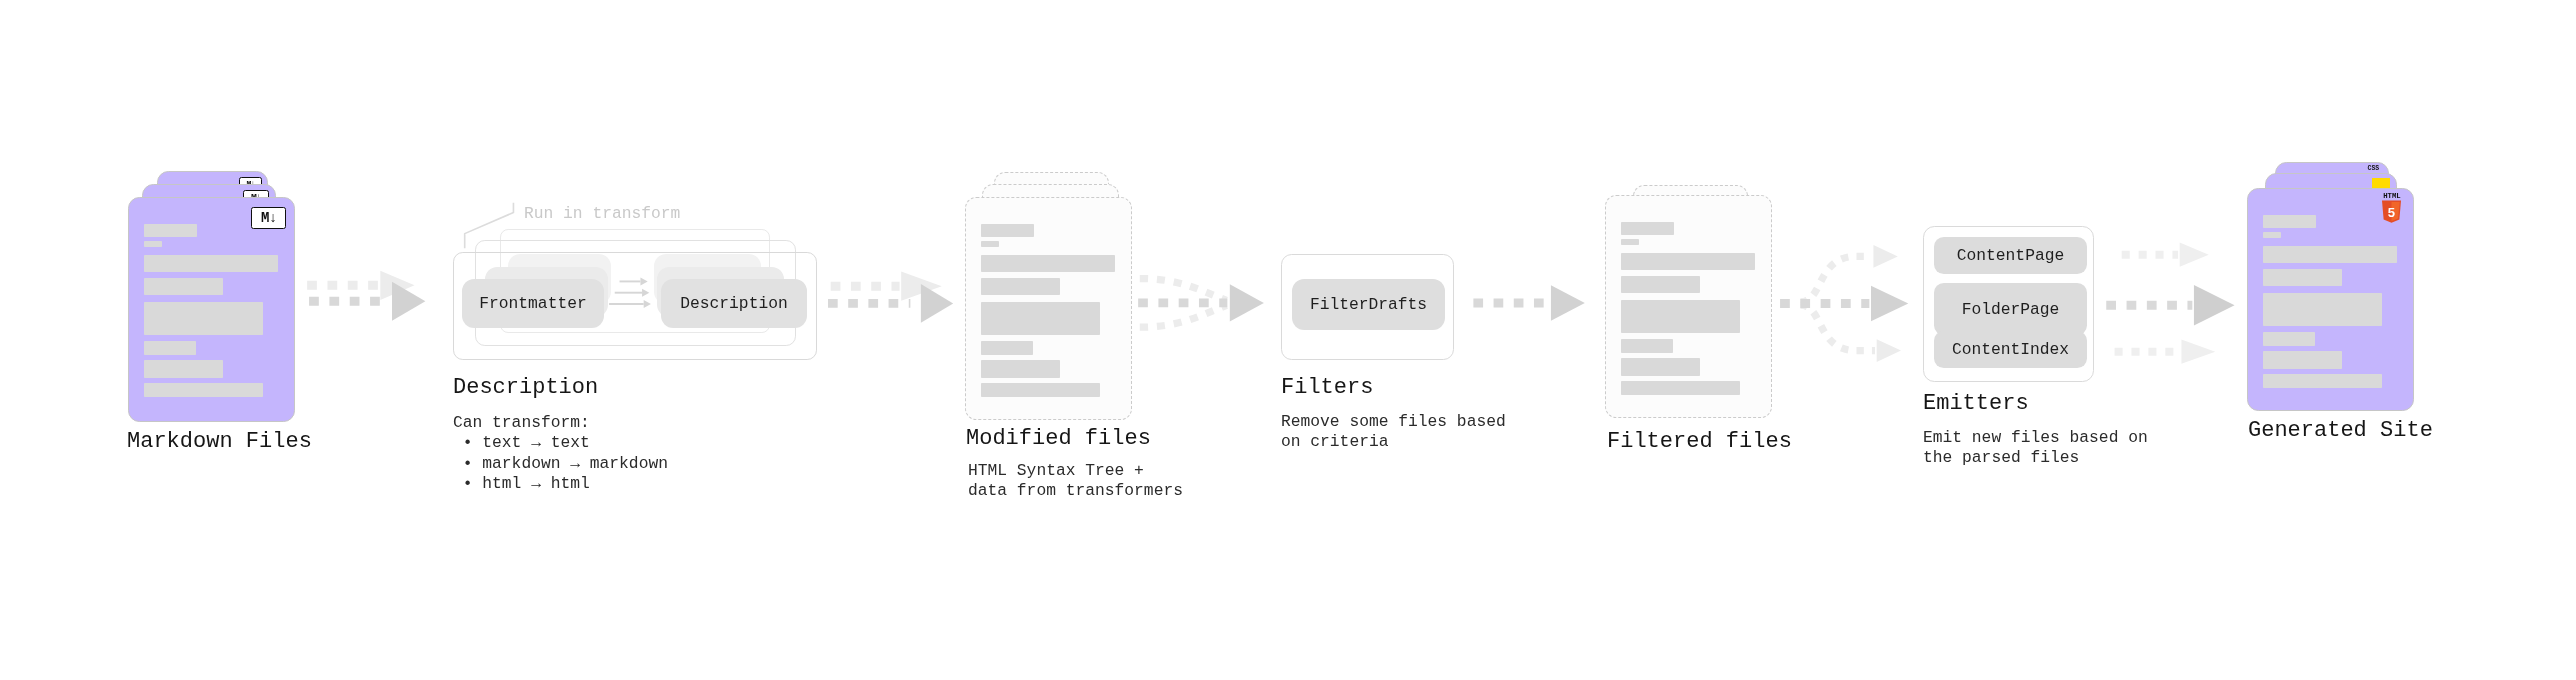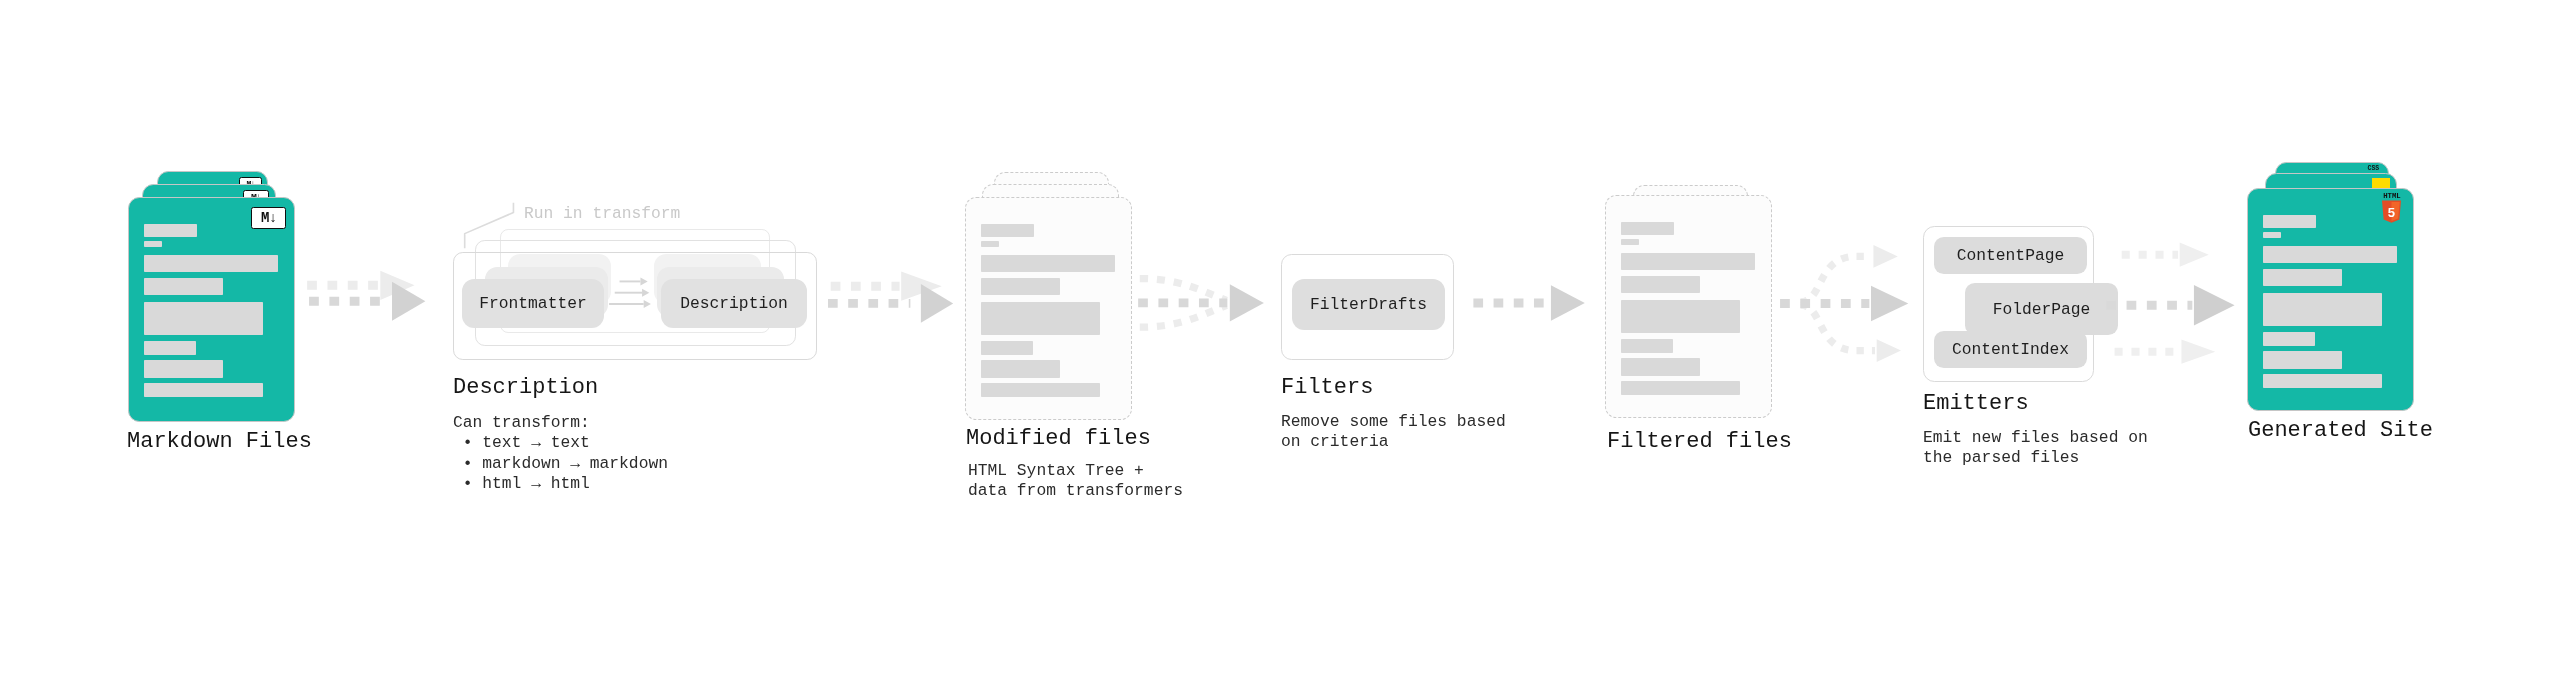--- a/index.html
+++ b/index.html
@@ -1,21 +1,21 @@
 <!DOCTYPE html>
 <html style="font-size:13px"><head>
 <meta charset="utf-8">
 <style>
   html,body{margin:0;padding:0;background:#ffffff;}
   .canvas{
     position:relative;width:2576px;height:681px;background:#ffffff;overflow:hidden;
     font-family:"Liberation Mono","DejaVu Sans Mono",monospace;color:#1c1c1c;
   }
   
-  .doc{position:absolute;background:#14b8a6;border:1.2px solid #c6c6c6;border-radius:11.4px;box-sizing:border-box;}
+  .doc{position:absolute;background:#c4b5fd;border:1.2px solid #c6c6c6;border-radius:11.4px;box-sizing:border-box;}
   .doc.dashed{border:1.6px dashed #cbcbcb;background:#fcfcfc;}
   .bar{position:absolute;left:14.6px;background:#d9d9d9;border-radius:0.8px;display:block;}
   .b1{top:26px;width:53px;height:13px}
   .b2{top:43px;width:18.7px;height:5.7px}
   .b3{top:57px;width:134px;height:17px}
   .b4{top:80px;width:79px;height:17px}
   .b5{top:104px;width:119px;height:32.5px}
   .b6{top:143px;width:52px;height:14px}
   .b7{top:162px;width:79px;height:18px}
   .b8{top:185px;width:119px;height:14px}
@@ -177,21 +177,21 @@
     <path d="M 30,81 C 58,81 50,28 95,25 L 118,25" fill="none" stroke="#ececec" stroke-width="9" stroke-dasharray="9 10"></path>
     <polygon points="120,11 150,25 120,39" fill="#ececec"></polygon>
     <path d="M 30,85 C 58,85 50,138 95,141 L 122,141" fill="none" stroke="#ececec" stroke-width="9" stroke-dasharray="9 10"></path>
     <polygon points="124,127 154,141 124,155" fill="#ececec"></polygon>
     <line x1="5" y1="83" x2="115" y2="83" stroke="#d8d8d8" stroke-width="11" stroke-dasharray="12 13"></line>
     <polygon points="117,61 163,83 117,105" fill="#d2d2d2"></polygon>
   </svg>
 
   <div class="panel" style="left:1923px;top:226px;width:171px;height:156px;border-radius:11.4px;"></div>
   <div class="ebox" style="top:237px;height:37px;">ContentPage</div>
-  <div class="ebox" style="top:283px;height:52px;margin-left:31px;">FolderPage</div>
+  <div class="ebox" style="top:283px;height:52px;">FolderPage</div>
   <div class="ebox" style="top:331px;height:37px;">ContentIndex</div>
   <div class="label" style="left:1923px;top:391px;">Emitters</div>
   <div class="desc" style="left:1923px;top:428px;">
     <div>Emit new files based on</div>
     <div>the parsed files</div>
   </div>
 
   <svg class="arrow" style="left:2117px;top:241px;" width="98" height="29" viewBox="0 0 120 36">
     <line x1="5" y1="17" x2="75" y2="17" stroke="#efefef" stroke-width="10" stroke-dasharray="10 11"></line>
     <polygon points="77,2 113,17 77,32" fill="#efefef"></polygon>

